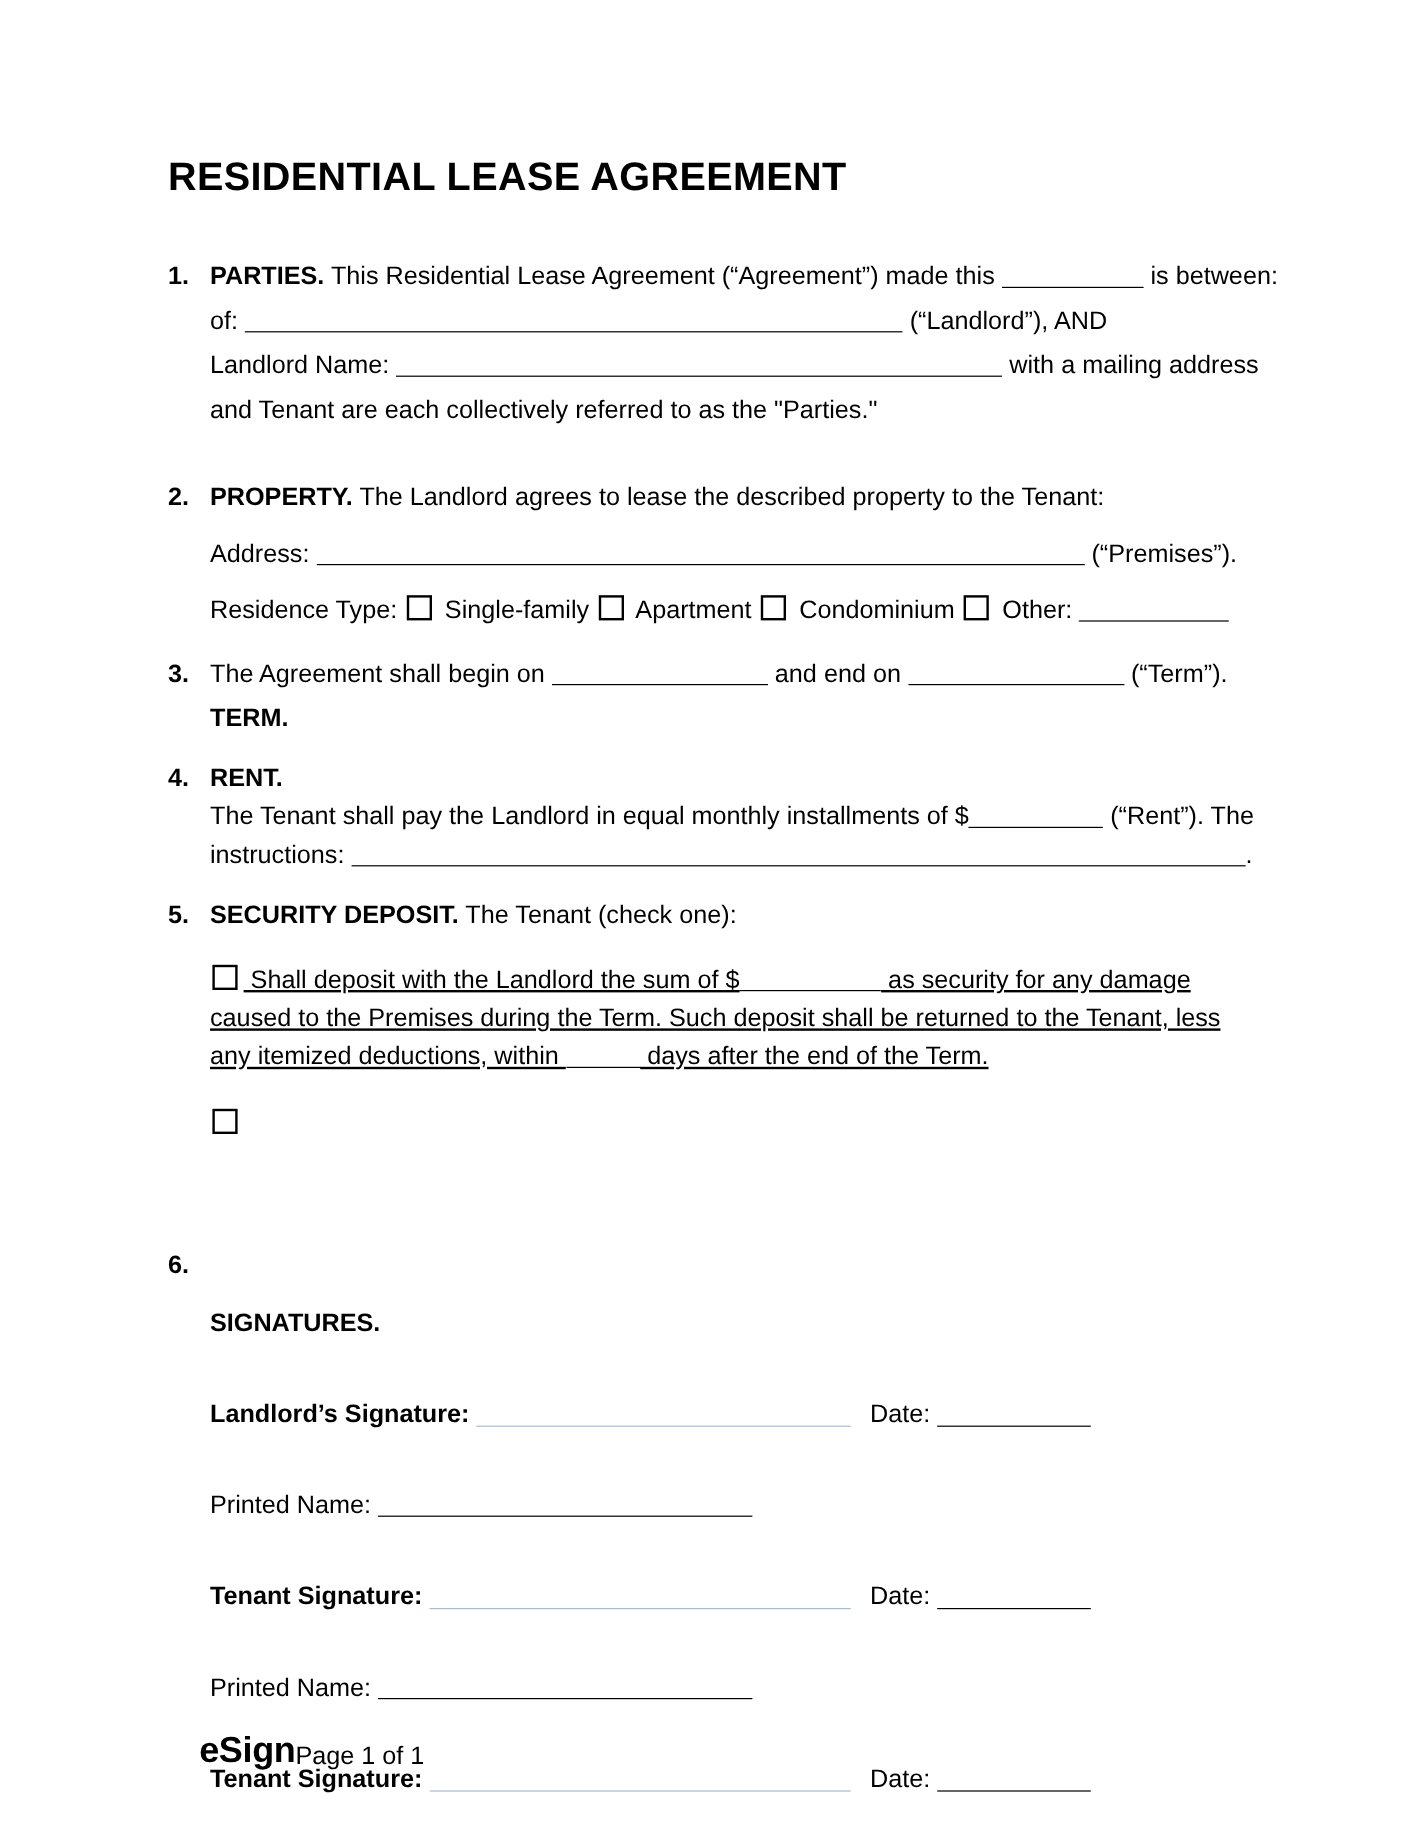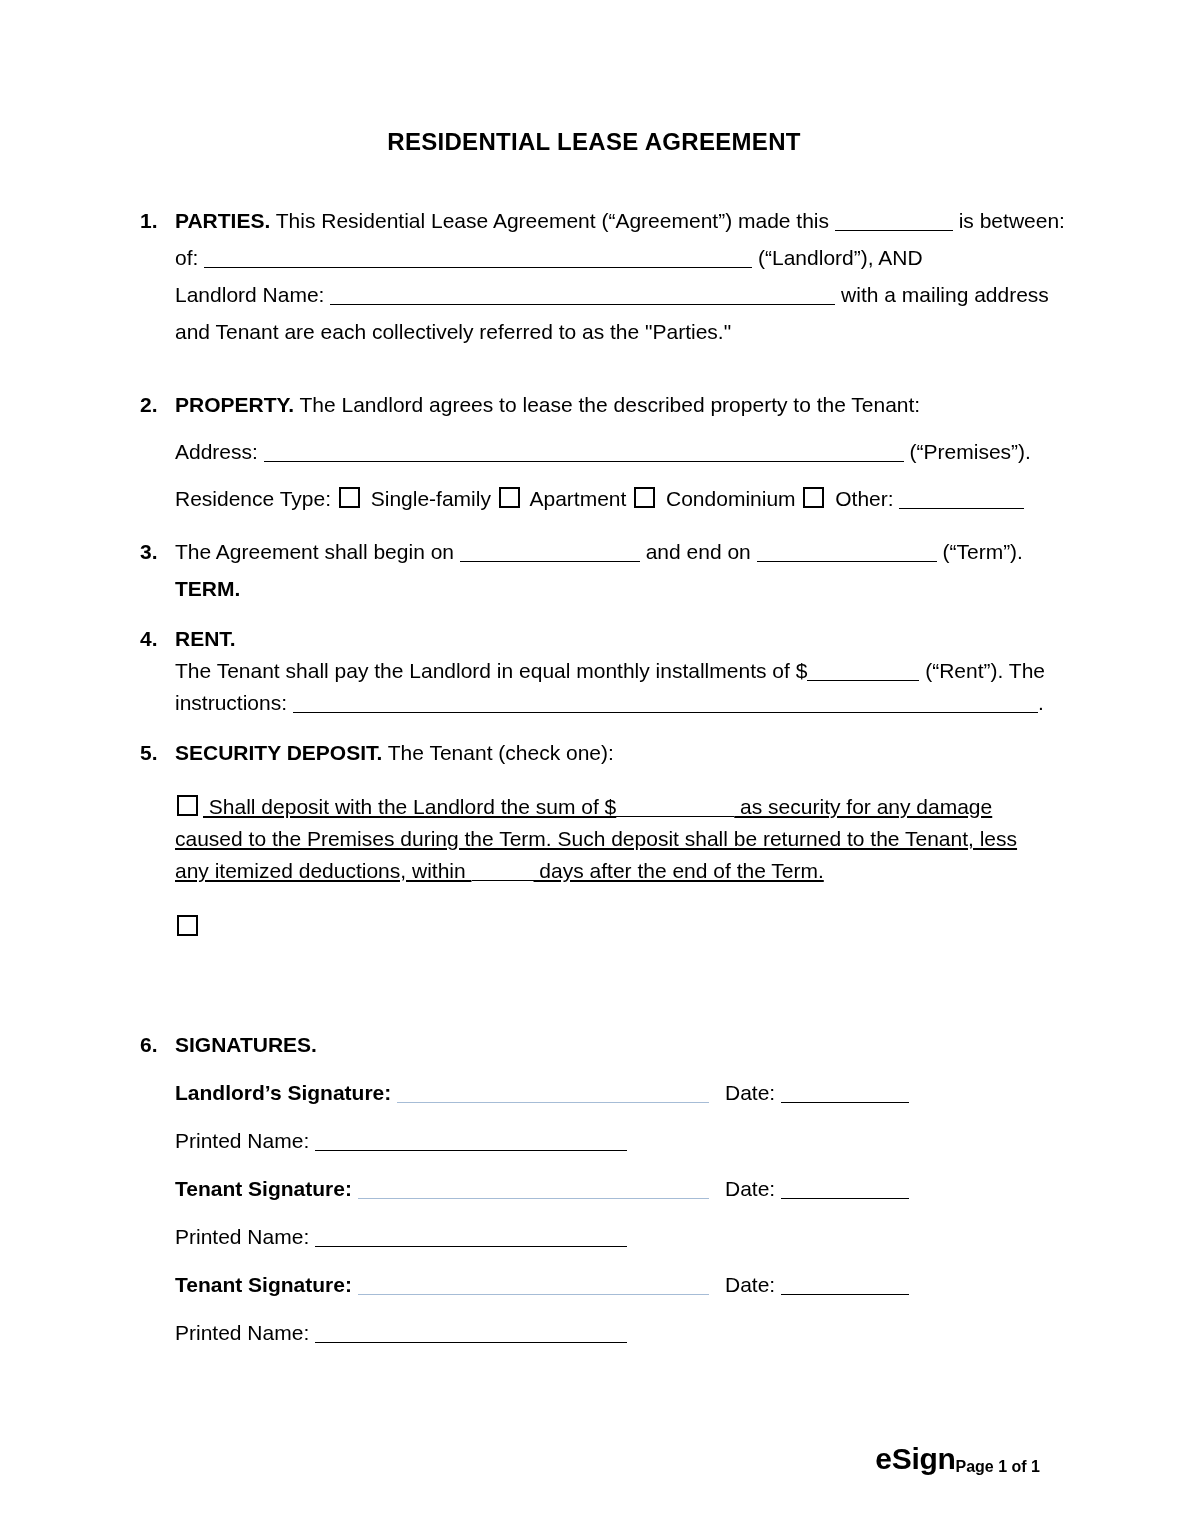--- a/index.html
+++ b/index.html
@@ -2,50 +2,50 @@
 <html style="--sigline: #a6bcd6;"><head>
 <meta charset="utf-8">
 <style>
   html,body{margin:0;padding:0;}
   body{
     width:1186px;height:1536px;position:relative;overflow:hidden;
     background:#ffffff;color:#000;
     font-family:"Liberation Sans",sans-serif;font-size:21px;
   }
   .content{position:absolute;left:140px;top:128px;width:908px;}
-  .title{font-size:24px;font-weight:bold;text-align:center;margin:0 0 46px 0;letter-spacing:.3px;}
+  .title{font-size:33px;font-weight:bold;margin:0 0 46px 0;letter-spacing:.3px;}
   .sec{display:grid;grid-template-columns:35px 1fr;}
   .num{font-weight:bold;line-height:37px;}
   .s2{margin-top:36px;}
   .s3{margin-top:16px;}
   .s4{margin-top:16px;}
   .s5{margin-top:18px;}
   .s6{margin-top:88px;}
   .s4 .num,.s5 .num{line-height:32px;}
   .s6 .num{line-height:28px;}
   .line{white-space:nowrap;line-height:37px;}
   .s4 .line,.s5 .line{line-height:32px;}
-  .s6 .line{line-height:28px;}
+  .s6 .line{line-height:28px;margin-top:48px;}
   .line span{white-space:pre;}
   .para{white-space:normal;line-height:26px;}
   .para span{white-space:normal;}
   .b{font-weight:bold;}
   .mt10{margin-top:10px;}
   .mt20{margin-top:20px;}
   .mt22{margin-top:22px;text-decoration:underline;}
   .mt24{margin-top:24px;}
   .blank{display:inline-block;border-bottom:1.5px solid #000;height:17px;vertical-align:-3px;}
   .blank.blue{border-bottom-color:var(--sigline,#a6bcd6);}
   .box{display:inline-block;width:17px;height:17px;border:2px solid #000;vertical-align:-2px;margin:0 5px 0 2px;}
   .sigrow{display:flex;align-items:flex-end;width:734px;}
   .sigrow .blank{margin-bottom:4px;}
   .sigrow .blank.flex{flex:1 1 auto;margin-right:4px;}
-  .footer{position:absolute;left:140px;right:146px;top:1442px;display:flex;justify-content:flex-end;align-items:flex-end;}
+  .footer{position:absolute;left:140px;right:146px;top:1442px;display:flex;justify-content:flex-start;align-items:flex-end;}
   .brand{font-weight:bold;font-size:30px;margin-left:26px;letter-spacing:-.3px;}
-  .pagelabel{font-size:16px;font-weight:bold;}
+  .pagelabel{font-size:21px;}
 </style>
 </head>
 <body>
 
 <div class="content">
   <h1 class="title">RESIDENTIAL LEASE AGREEMENT</h1>
 
   <div class="sec s1">
     <div class="num">1.</div>
     <div class="body">

